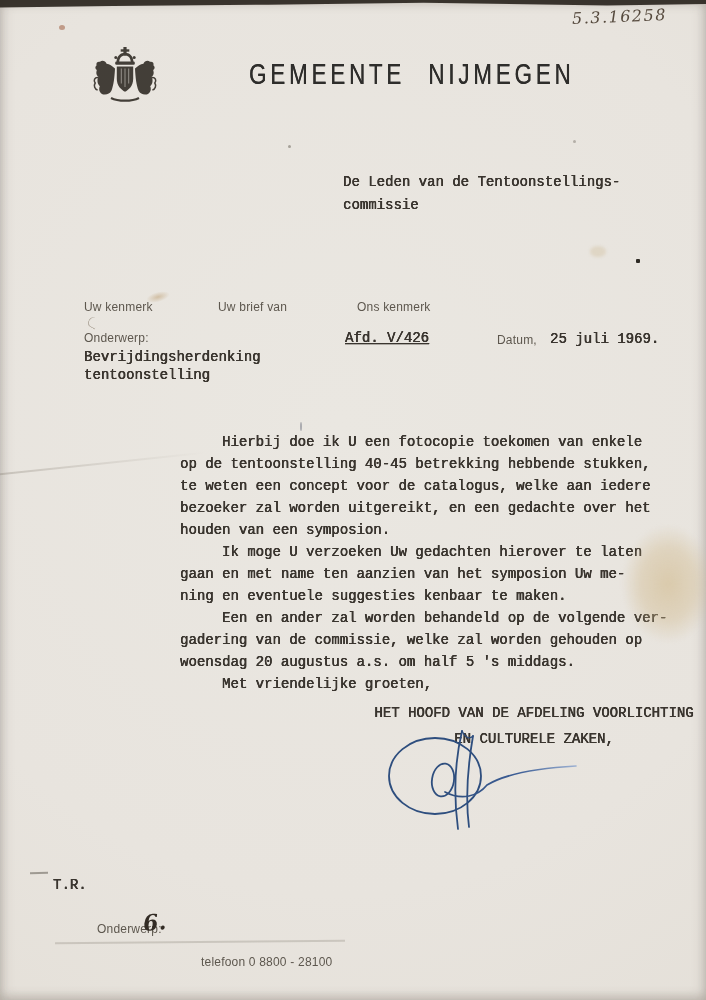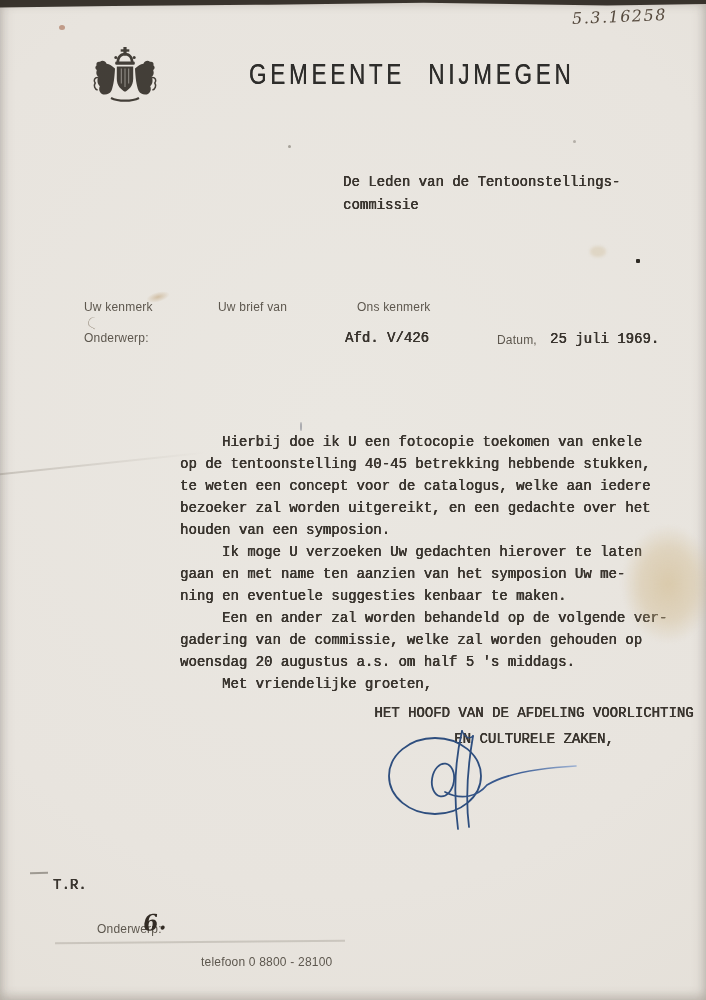--- a/index.html
+++ b/index.html
@@ -115,24 +115,26 @@
   </svg>
 
   <div class="letter-title">GEMEENTE NIJMEGEN</div>
 
   <div class="tw recipient">De Leden van de Tentoonstellings-
 commissie</div>
 
   <div class="lbl" style="left:84px; top:300px;">Uw kenmerk</div>
   <div class="lbl" style="left:218px; top:300px;">Uw brief van</div>
   <div class="lbl" style="left:357px; top:300px;">Ons kenmerk</div>
-  <div class="tw" style="left:345px; top:327px;">Afd. V/426</div>
+  <div class="tw" style="left:345px; top:327px;text-decoration:underline;">Afd. V/426</div>
   <div class="lbl" style="left:84px; top:331px;">Onderwerp:</div>
   <div class="lbl" style="left:497px; top:333px;">Datum,</div>
   <div class="tw" style="left:550px; top:328px;">25 juli 1969.</div>
+  <div class="tw onderwerp-value">Bevrijdingsherdenking
+tentoonstelling</div>
 
   <div class="tw body-text">     Hierbij doe ik U een fotocopie toekomen van enkele
 op de tentoonstelling 40-45 betrekking hebbende stukken,
 te weten een concept voor de catalogus, welke aan iedere
 bezoeker zal worden uitgereikt, en een gedachte over het
 houden van een symposion.
      Ik moge U verzoeken Uw gedachten hierover te laten
 gaan en met name ten aanzien van het symposion Uw me-
 ning en eventuele suggesties kenbaar te maken.
      Een en ander zal worden behandeld op de volgende ver-

